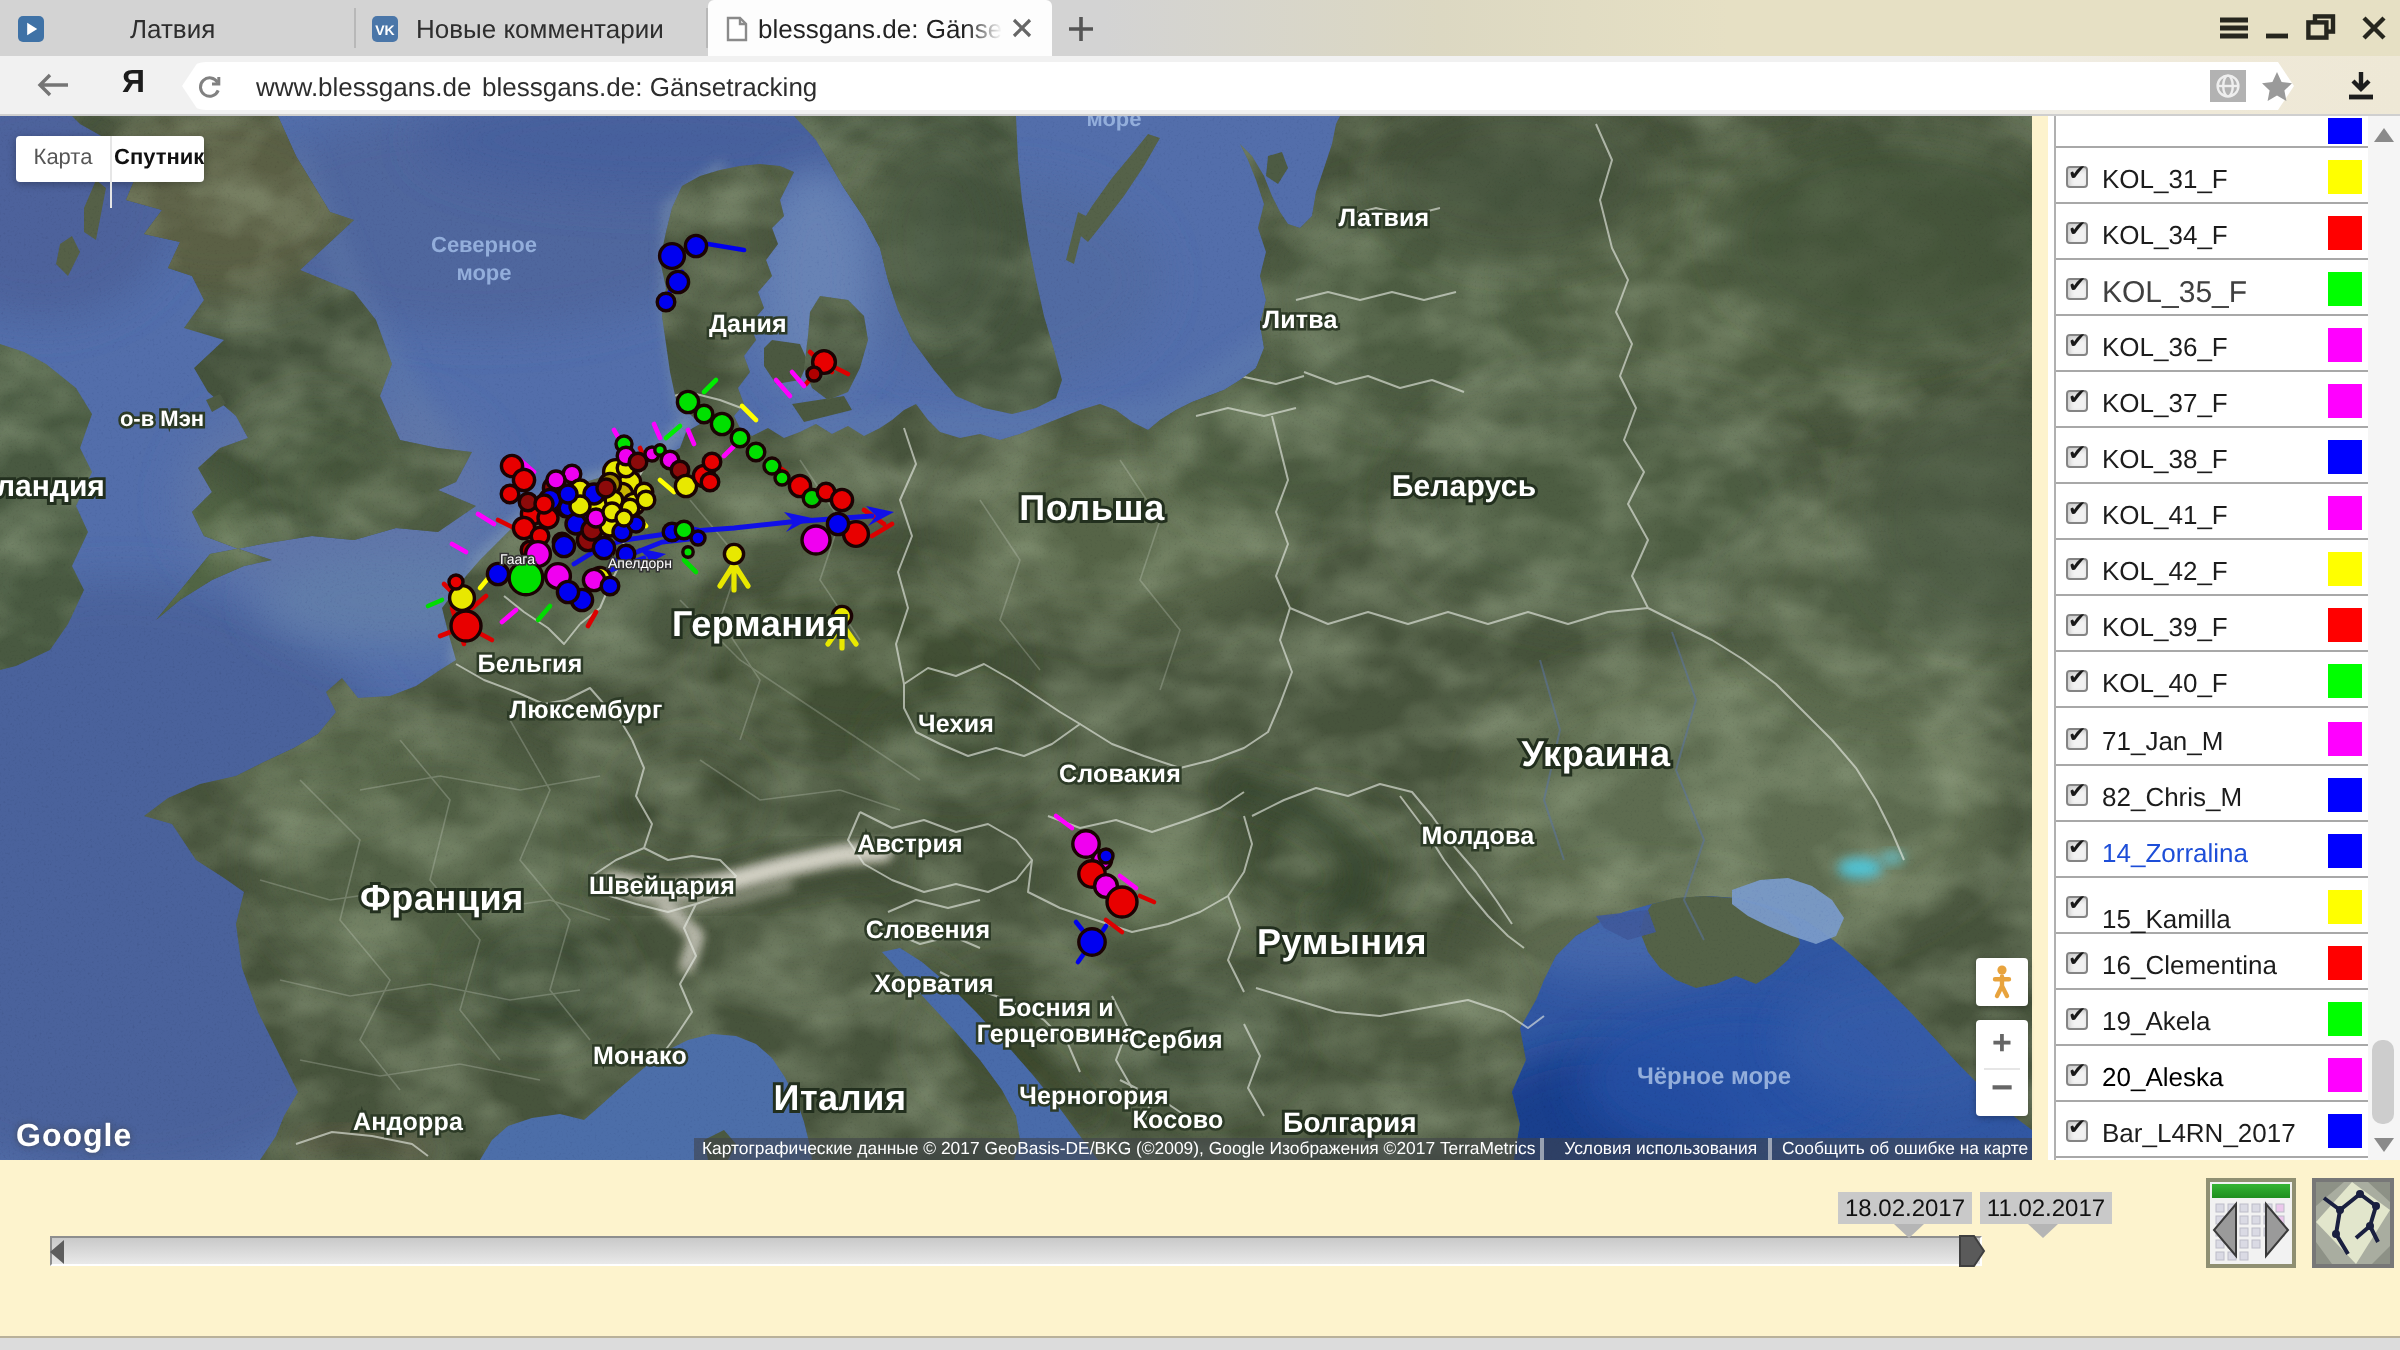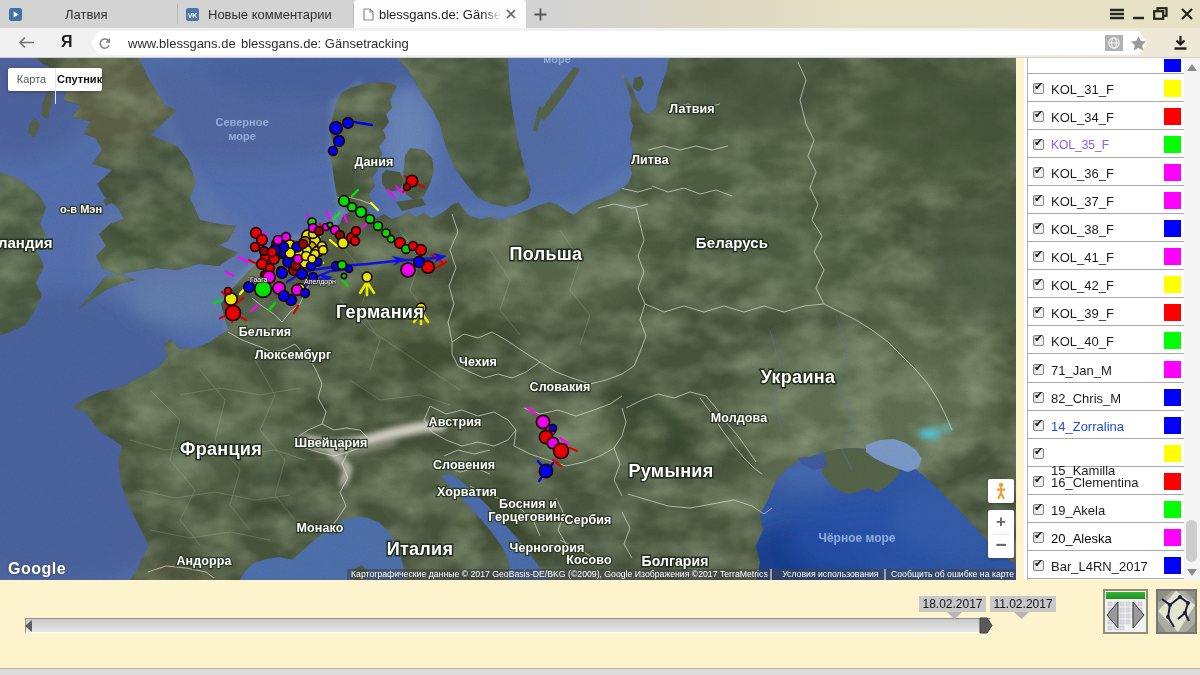--- a/index.html
+++ b/index.html
@@ -532,21 +532,21 @@
     </div>
     <div style="position:absolute;left:0;top:44.6px;width:157px;height:27.1px;border-bottom:1px solid #a8a8a8;">
       <div style="position:absolute;left:5px;top:8px;width:11px;height:11px;border:1px solid #848484;border-radius:2px;background:#f2f2f2;box-shadow:inset 1px 1px 2px #c9c9c9;"></div>
       <div style="position:absolute;left:6px;top:5px;font-size:11px;color:#1a1a1a;">✔</div>
       <div style="position:absolute;left:23px;top:7px;font-size:13px;color:#1c1c1c;">KOL_34_F</div>
       <div style="position:absolute;left:136px;top:5px;width:17px;height:17px;background:#ff0000;"></div>
     </div>
     <div style="position:absolute;left:0;top:72.7px;width:157px;height:27.1px;border-bottom:1px solid #a8a8a8;">
       <div style="position:absolute;left:5px;top:8px;width:11px;height:11px;border:1px solid #848484;border-radius:2px;background:#f2f2f2;box-shadow:inset 1px 1px 2px #c9c9c9;"></div>
       <div style="position:absolute;left:6px;top:5px;font-size:11px;color:#1a1a1a;">✔</div>
-      <div style="position:absolute;left:23px;top:7px;font-size:12px;color:#8b5cf6;">KOL_35_F</div>
+      <div style="position:absolute;left:23px;top:7px;font-size:15px;color:#404040;">KOL_35_F</div>
       <div style="position:absolute;left:136px;top:5px;width:17px;height:17px;background:#00ff00;"></div>
     </div>
     <div style="position:absolute;left:0;top:100.8px;width:157px;height:27.1px;border-bottom:1px solid #a8a8a8;">
       <div style="position:absolute;left:5px;top:8px;width:11px;height:11px;border:1px solid #848484;border-radius:2px;background:#f2f2f2;box-shadow:inset 1px 1px 2px #c9c9c9;"></div>
       <div style="position:absolute;left:6px;top:5px;font-size:11px;color:#1a1a1a;">✔</div>
       <div style="position:absolute;left:23px;top:7px;font-size:13px;color:#1c1c1c;">KOL_36_F</div>
       <div style="position:absolute;left:136px;top:5px;width:17px;height:17px;background:#ff00ff;"></div>
     </div>
     <div style="position:absolute;left:0;top:128.9px;width:157px;height:27.1px;border-bottom:1px solid #a8a8a8;">
       <div style="position:absolute;left:5px;top:8px;width:11px;height:11px;border:1px solid #848484;border-radius:2px;background:#f2f2f2;box-shadow:inset 1px 1px 2px #c9c9c9;"></div>
@@ -598,21 +598,21 @@
     </div>
     <div style="position:absolute;left:0;top:353.7px;width:157px;height:27.1px;border-bottom:1px solid #a8a8a8;">
       <div style="position:absolute;left:5px;top:8px;width:11px;height:11px;border:1px solid #848484;border-radius:2px;background:#f2f2f2;box-shadow:inset 1px 1px 2px #c9c9c9;"></div>
       <div style="position:absolute;left:6px;top:5px;font-size:11px;color:#1a1a1a;">✔</div>
       <div style="position:absolute;left:23px;top:7px;font-size:13px;color:#1d4ed8;">14_Zorralina</div>
       <div style="position:absolute;left:136px;top:5px;width:17px;height:17px;background:#0000ff;"></div>
     </div>
     <div style="position:absolute;left:0;top:381.8px;width:157px;height:27.1px;border-bottom:1px solid #a8a8a8;">
       <div style="position:absolute;left:5px;top:8px;width:11px;height:11px;border:1px solid #848484;border-radius:2px;background:#f2f2f2;box-shadow:inset 1px 1px 2px #c9c9c9;"></div>
       <div style="position:absolute;left:6px;top:5px;font-size:11px;color:#1a1a1a;">✔</div>
-      <div style="position:absolute;left:23px;top:23px;font-size:13px;color:#1c1c1c;">15_Kamilla</div>
+      <div style="position:absolute;left:23px;top:12px;font-size:13px;color:#1c1c1c;">15_Kamilla</div>
       <div style="position:absolute;left:136px;top:5px;width:17px;height:17px;background:#ffff00;"></div>
     </div>
     <div style="position:absolute;left:0;top:409.9px;width:157px;height:27.1px;border-bottom:1px solid #a8a8a8;">
       <div style="position:absolute;left:5px;top:8px;width:11px;height:11px;border:1px solid #848484;border-radius:2px;background:#f2f2f2;box-shadow:inset 1px 1px 2px #c9c9c9;"></div>
       <div style="position:absolute;left:6px;top:5px;font-size:11px;color:#1a1a1a;">✔</div>
       <div style="position:absolute;left:23px;top:7px;font-size:13px;color:#1c1c1c;">16_Clementina</div>
       <div style="position:absolute;left:136px;top:5px;width:17px;height:17px;background:#ff0000;"></div>
     </div>
     <div style="position:absolute;left:0;top:438.0px;width:157px;height:27.1px;border-bottom:1px solid #a8a8a8;">
       <div style="position:absolute;left:5px;top:8px;width:11px;height:11px;border:1px solid #848484;border-radius:2px;background:#f2f2f2;box-shadow:inset 1px 1px 2px #c9c9c9;"></div>

